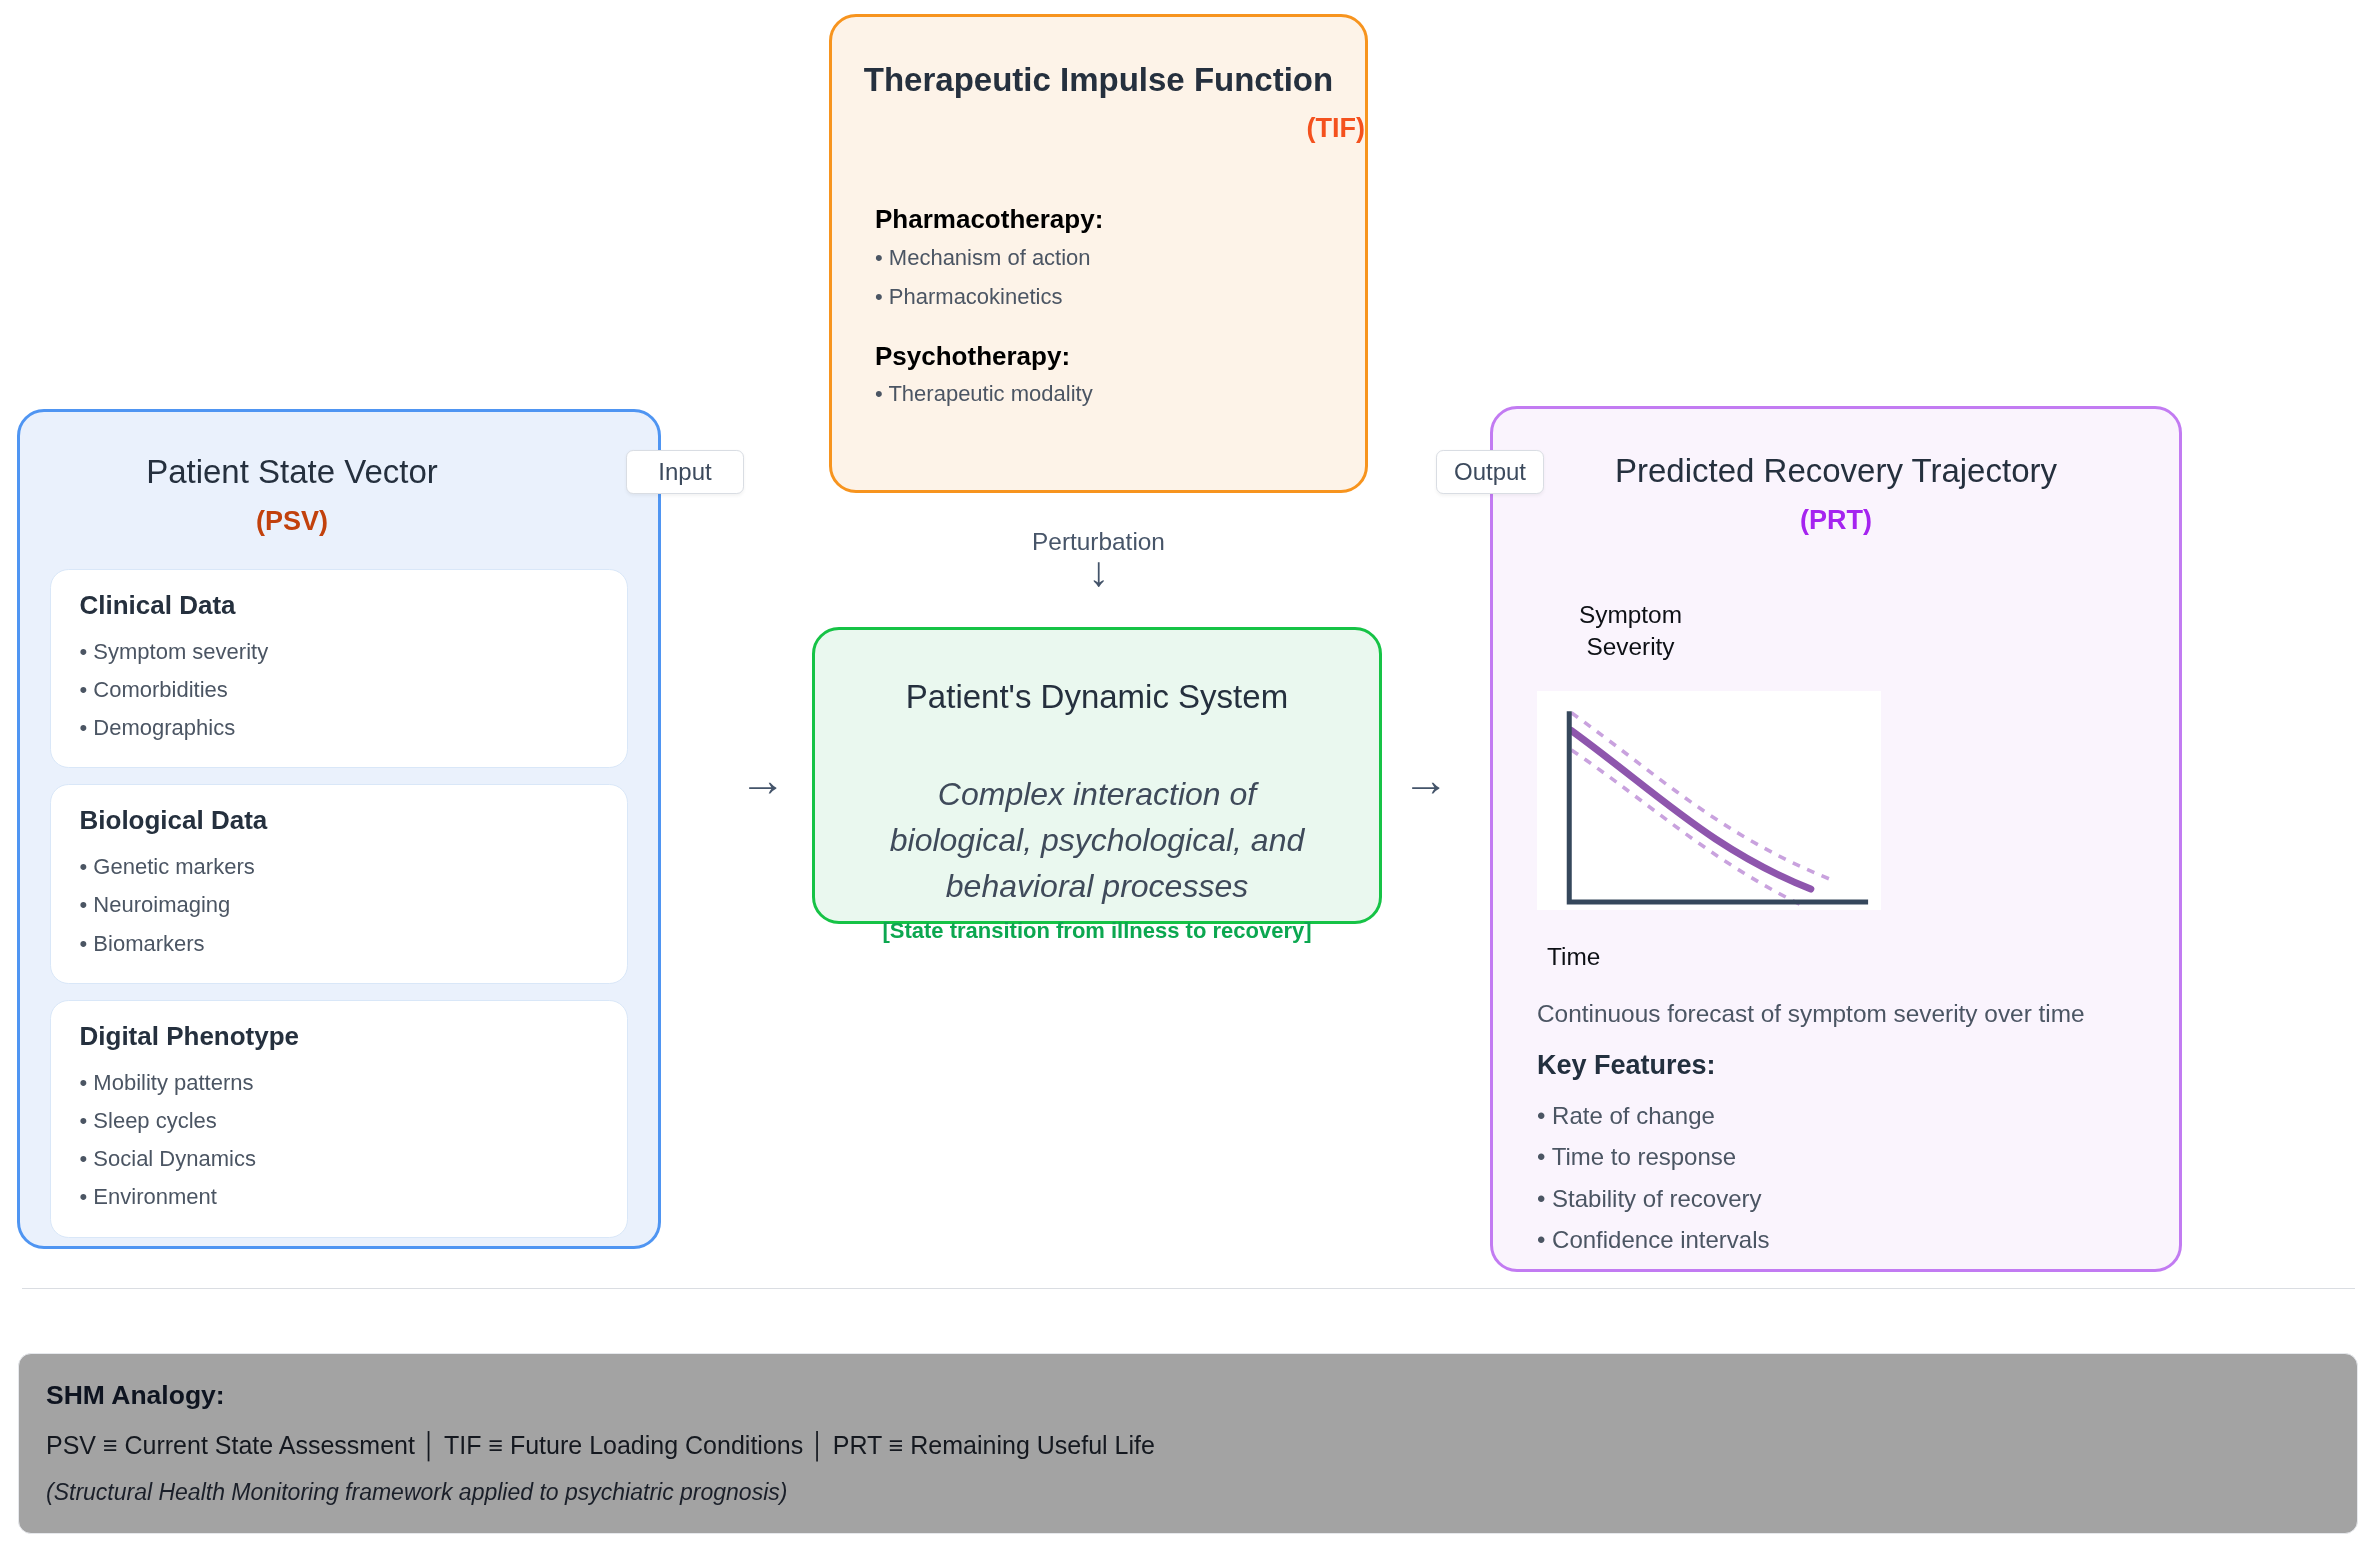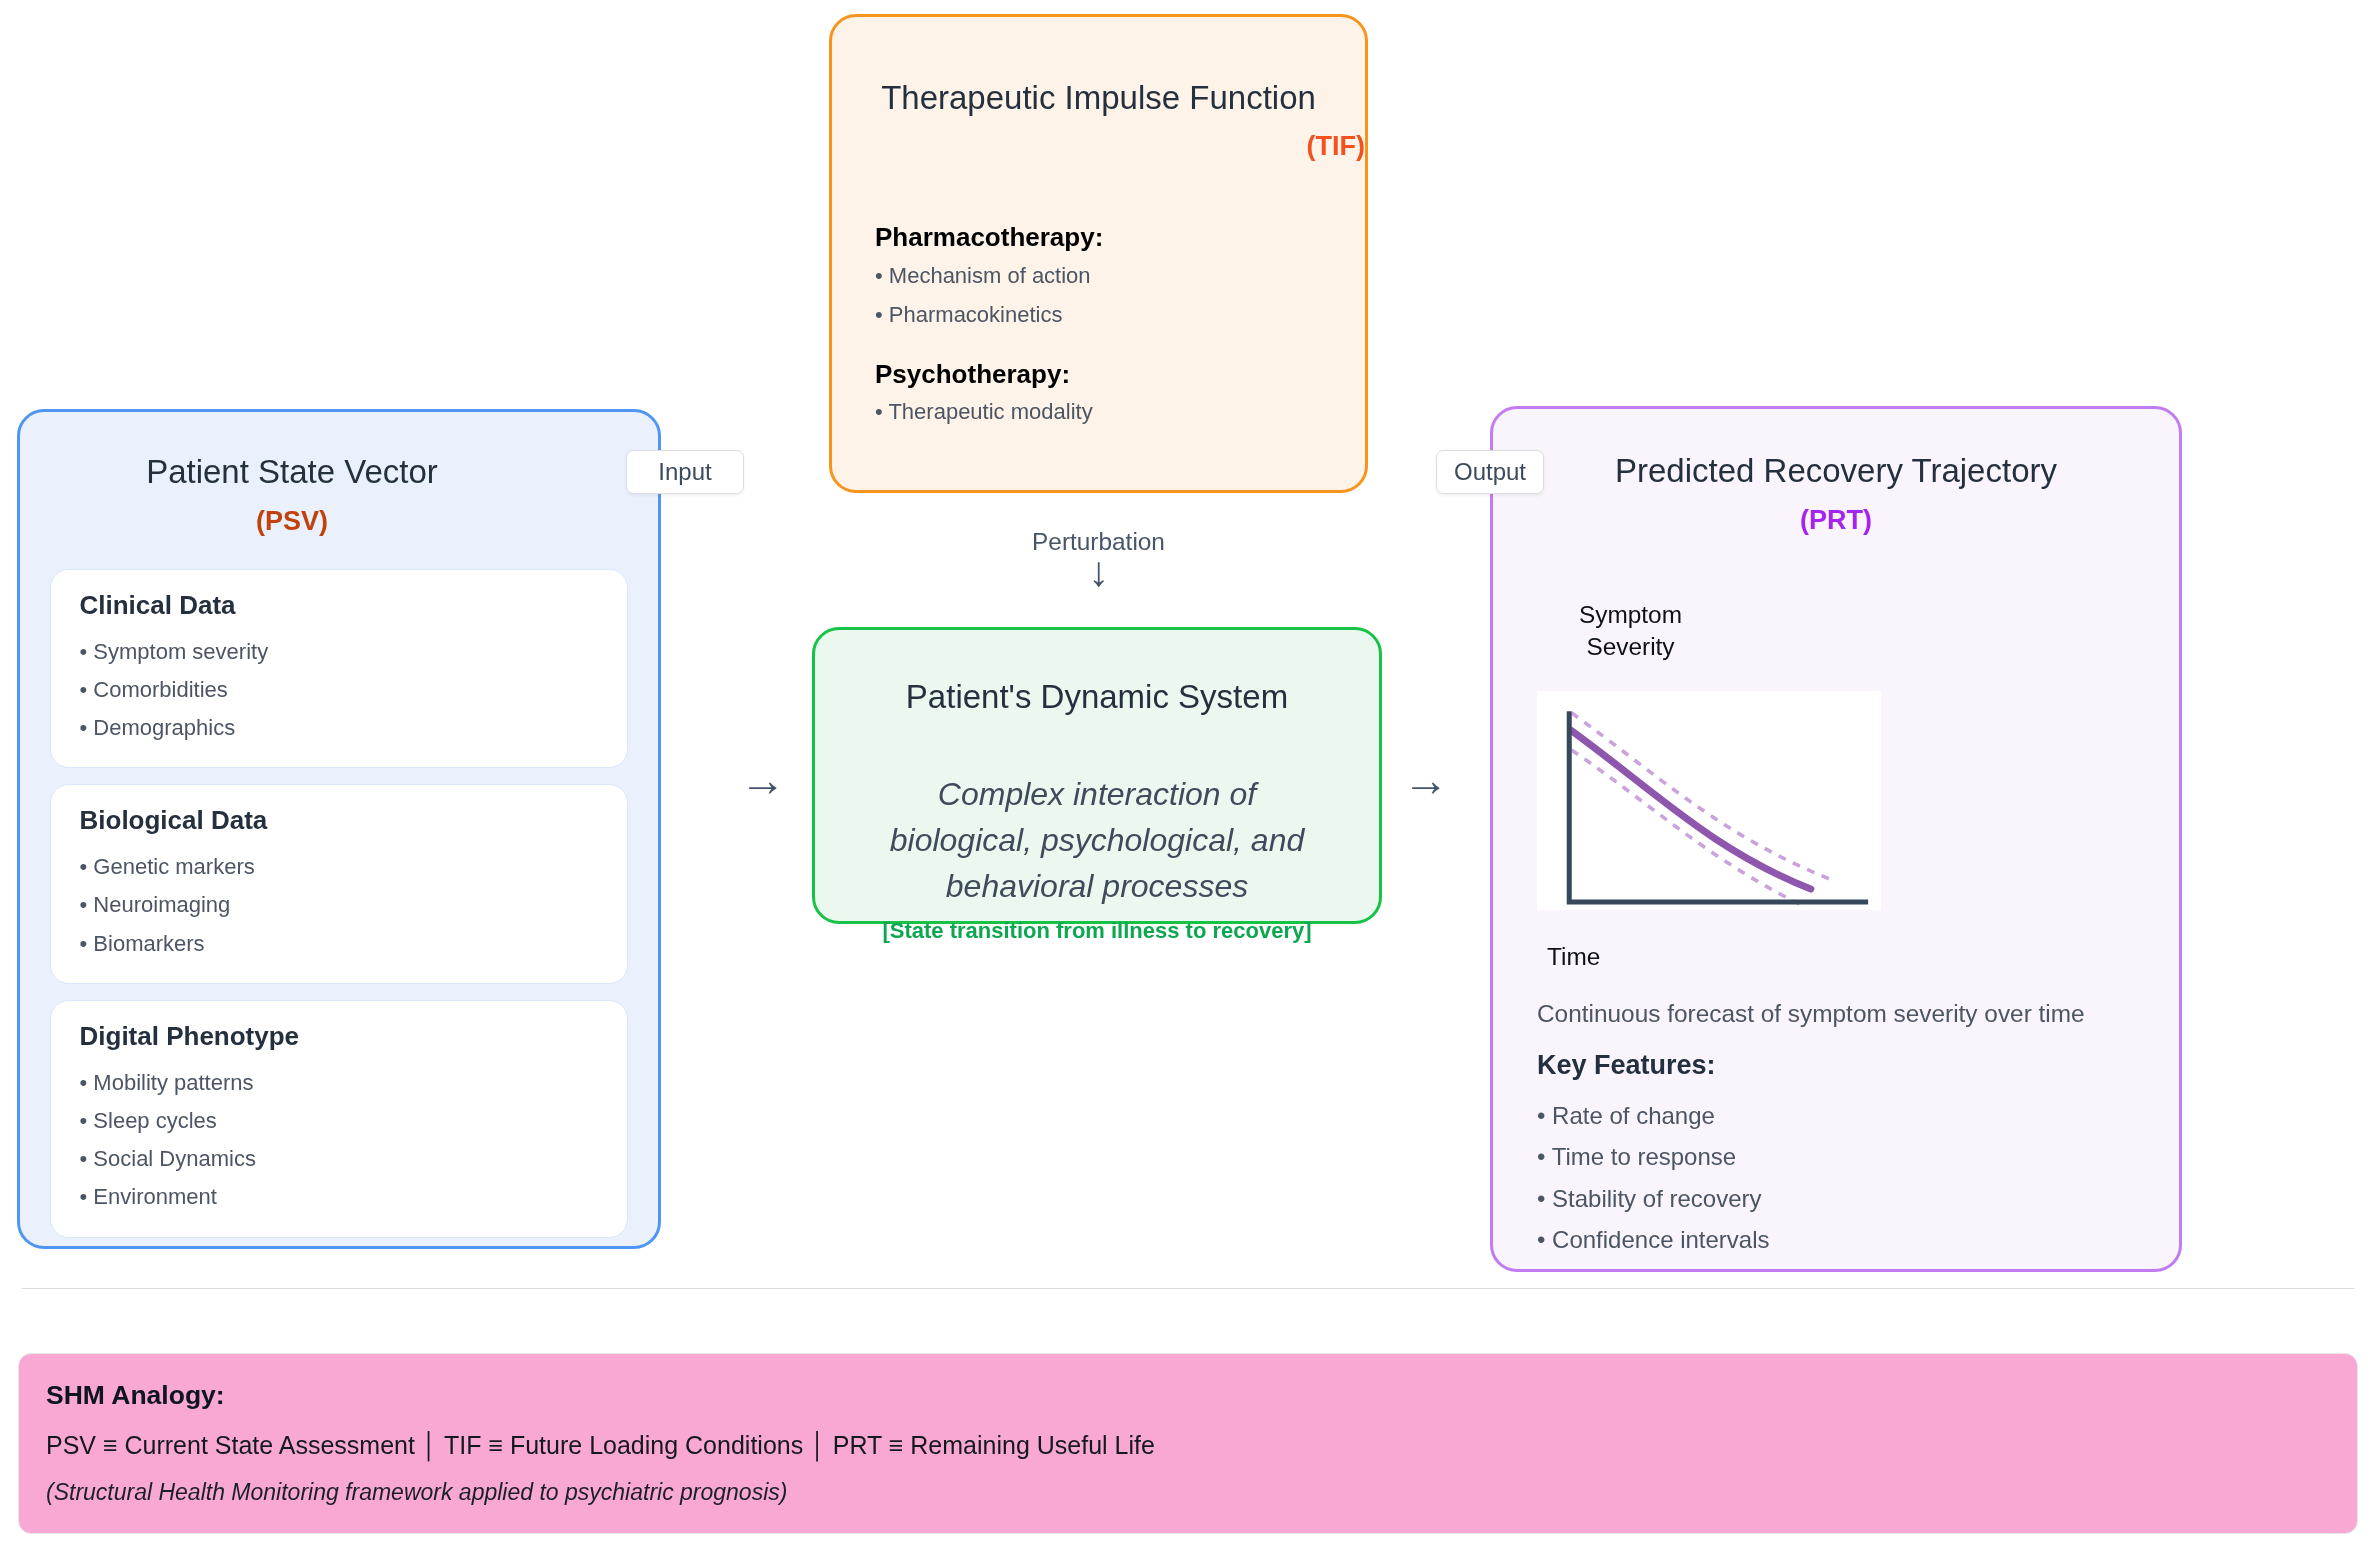--- a/index.html
+++ b/index.html
@@ -15,21 +15,21 @@
   .box-abbrev{font-size:27px;font-weight:600;margin-top:14.3px;}
   .psv .box-abbrev{color:#c2410c;}
   .cards{margin:32px 30px 0 30px;display:flex;flex-direction:column;gap:16px;}
   .card{background:#ffffff;border:1.4px solid #D9E7F8;border-radius:18.6px;padding:20px 29px;box-sizing:border-box;}
   .card-heading{font-size:26px;font-weight:700;color:#25303E;line-height:1.2;}
   ul.blist{list-style:none;margin:11.5px 0 0 0;padding:0;}
   ul.blist li{font-size:22px;color:#4B5563;line-height:1.74;}
   ul.blist li::before{content:"•  ";color:#4B5563;}
   
   .tif{left:829px;top:13.6px;width:539px;height:479px;background:#FDF3E8;border:3.6px solid #F7941E;text-align:center;}
-  .tif .box-title{padding-top:61px;}
+  .tif .box-title{padding-top:43px;font-weight:bold;}
   .tif .box-abbrev{color:#F4511E;text-align:right;}
   .tif-content{text-align:left;padding:0 43px;}
   .sect-heading{font-size:26px;font-weight:700;color:#000000;line-height:1.2;}
   .tif-content .sect-heading.first{margin-top:60px;}
   .tif-content .sect-heading.second{margin-top:24.4px;}
   .tif-content ul.blist{margin-top:2px;}
   .tif-content ul.blist li{line-height:1.8;}
   
   .perturb{position:absolute;left:829px;top:528px;width:539px;text-align:center;font-size:24.4px;color:#475569;}
   .down-arrow{position:absolute;left:829px;top:549px;width:539px;text-align:center;font-size:42px;color:#44546A;line-height:1.1;}
@@ -52,21 +52,21 @@
   .prt-kf{margin:21.5px 0 0 44px;font-size:27px;font-weight:700;color:#23303F;}
   .prt ul.blist{margin:14.3px 0 0 44px;}
   .prt ul.blist li{font-size:24px;line-height:1.72;}
   
   .badge{position:absolute;box-sizing:border-box;height:44px;background:#ffffff;border:1.4px solid #D9DDE3;border-radius:7.2px;
     display:flex;align-items:center;justify-content:center;font-size:24px;color:#3C4A5D;z-index:4;box-shadow:0 1.4px 3.6px rgba(0,0,0,0.05);}
   .badge-input{left:626px;top:450px;width:118px;}
   .badge-output{left:1436px;top:450px;width:108px;}
   
   .divider{position:absolute;left:21.5px;top:1288px;width:2333px;height:1.4px;background:#DADDE2;}
-  .footer{position:absolute;left:18px;top:1353px;width:2340px;height:181px;box-sizing:border-box;background:#f9a8d4;
+  .footer{position:absolute;left:18px;top:1353px;width:2340px;height:181px;box-sizing:border-box;background:#a3a3a3;
     border:1.4px solid #E6E8EC;border-radius:13px;padding:26px 27px;}
   .footer-heading{font-size:26.5px;font-weight:700;color:#0E1420;}
   .footer-line{font-size:25px;color:#14181F;margin-top:20px;}
   .footer-note{font-size:23px;font-style:italic;color:#1A1F29;margin-top:18.6px;}
 </style>
 </head>
 <body>
 
 <div id="canvas">
 

